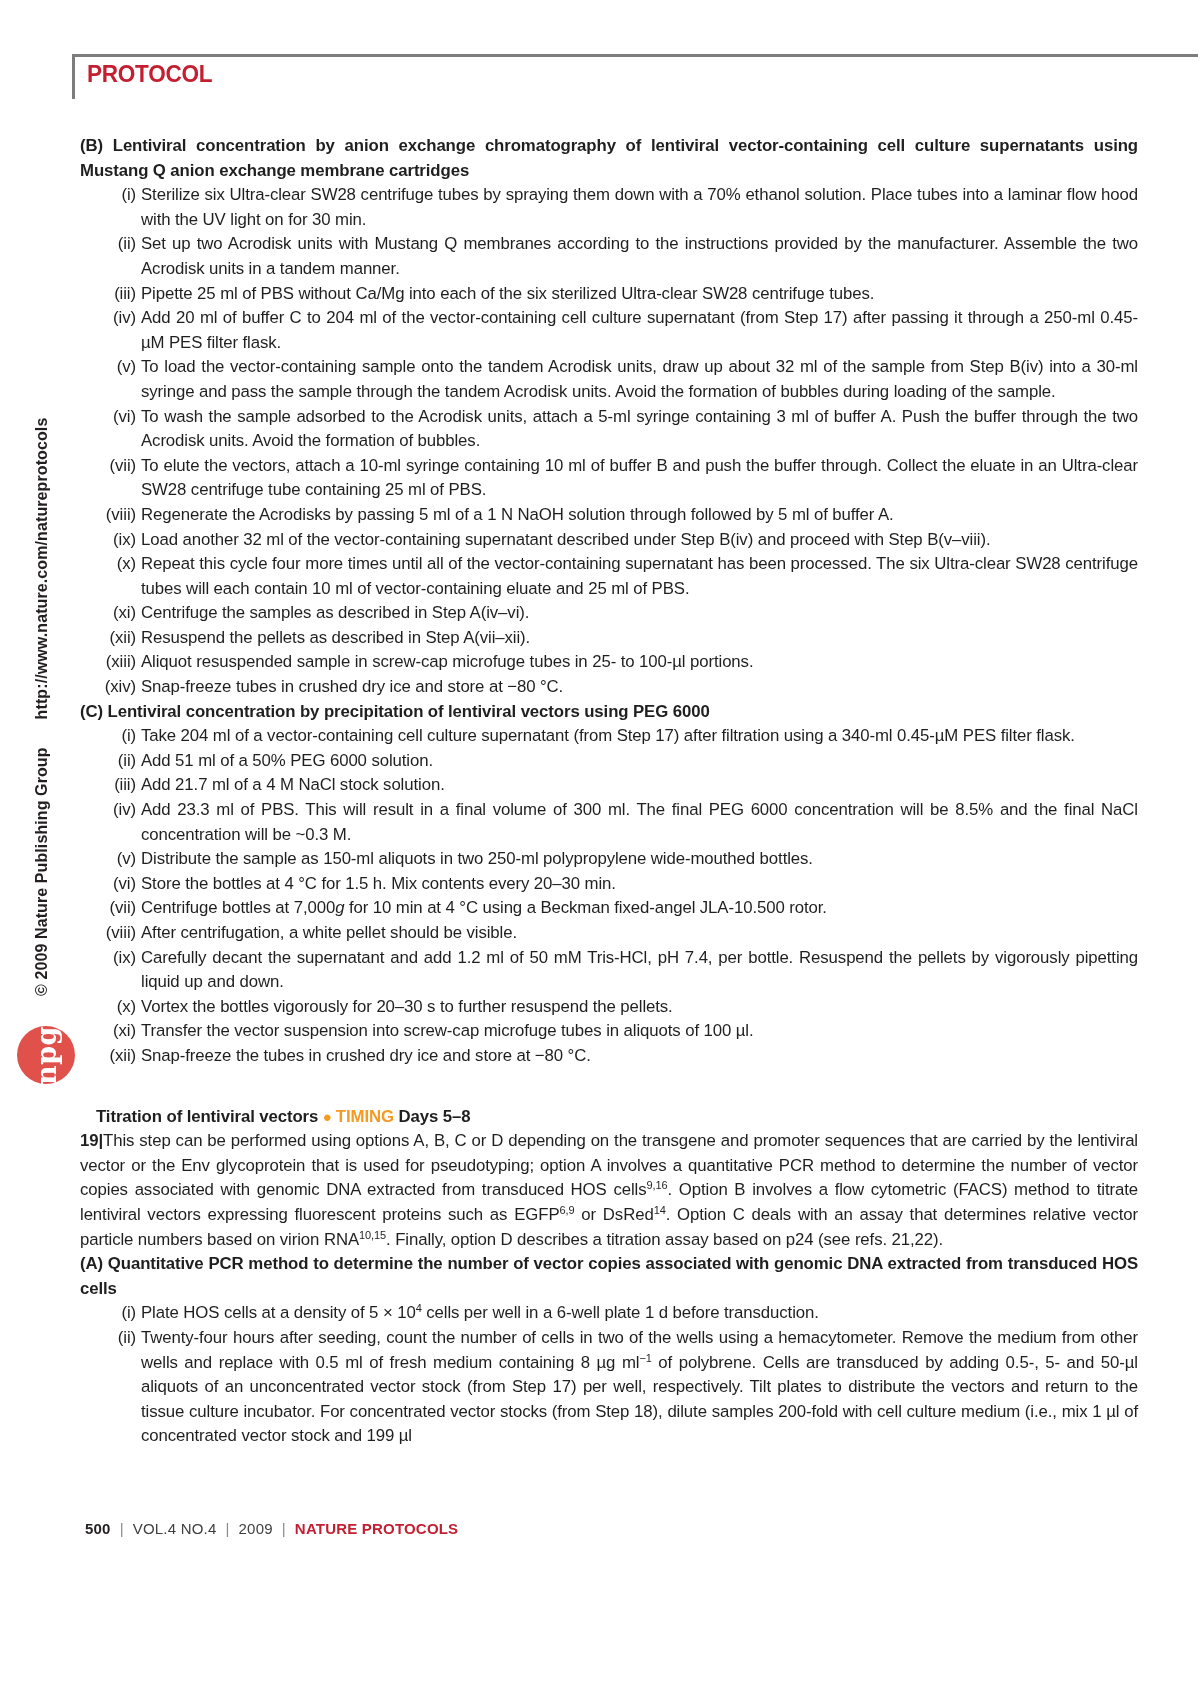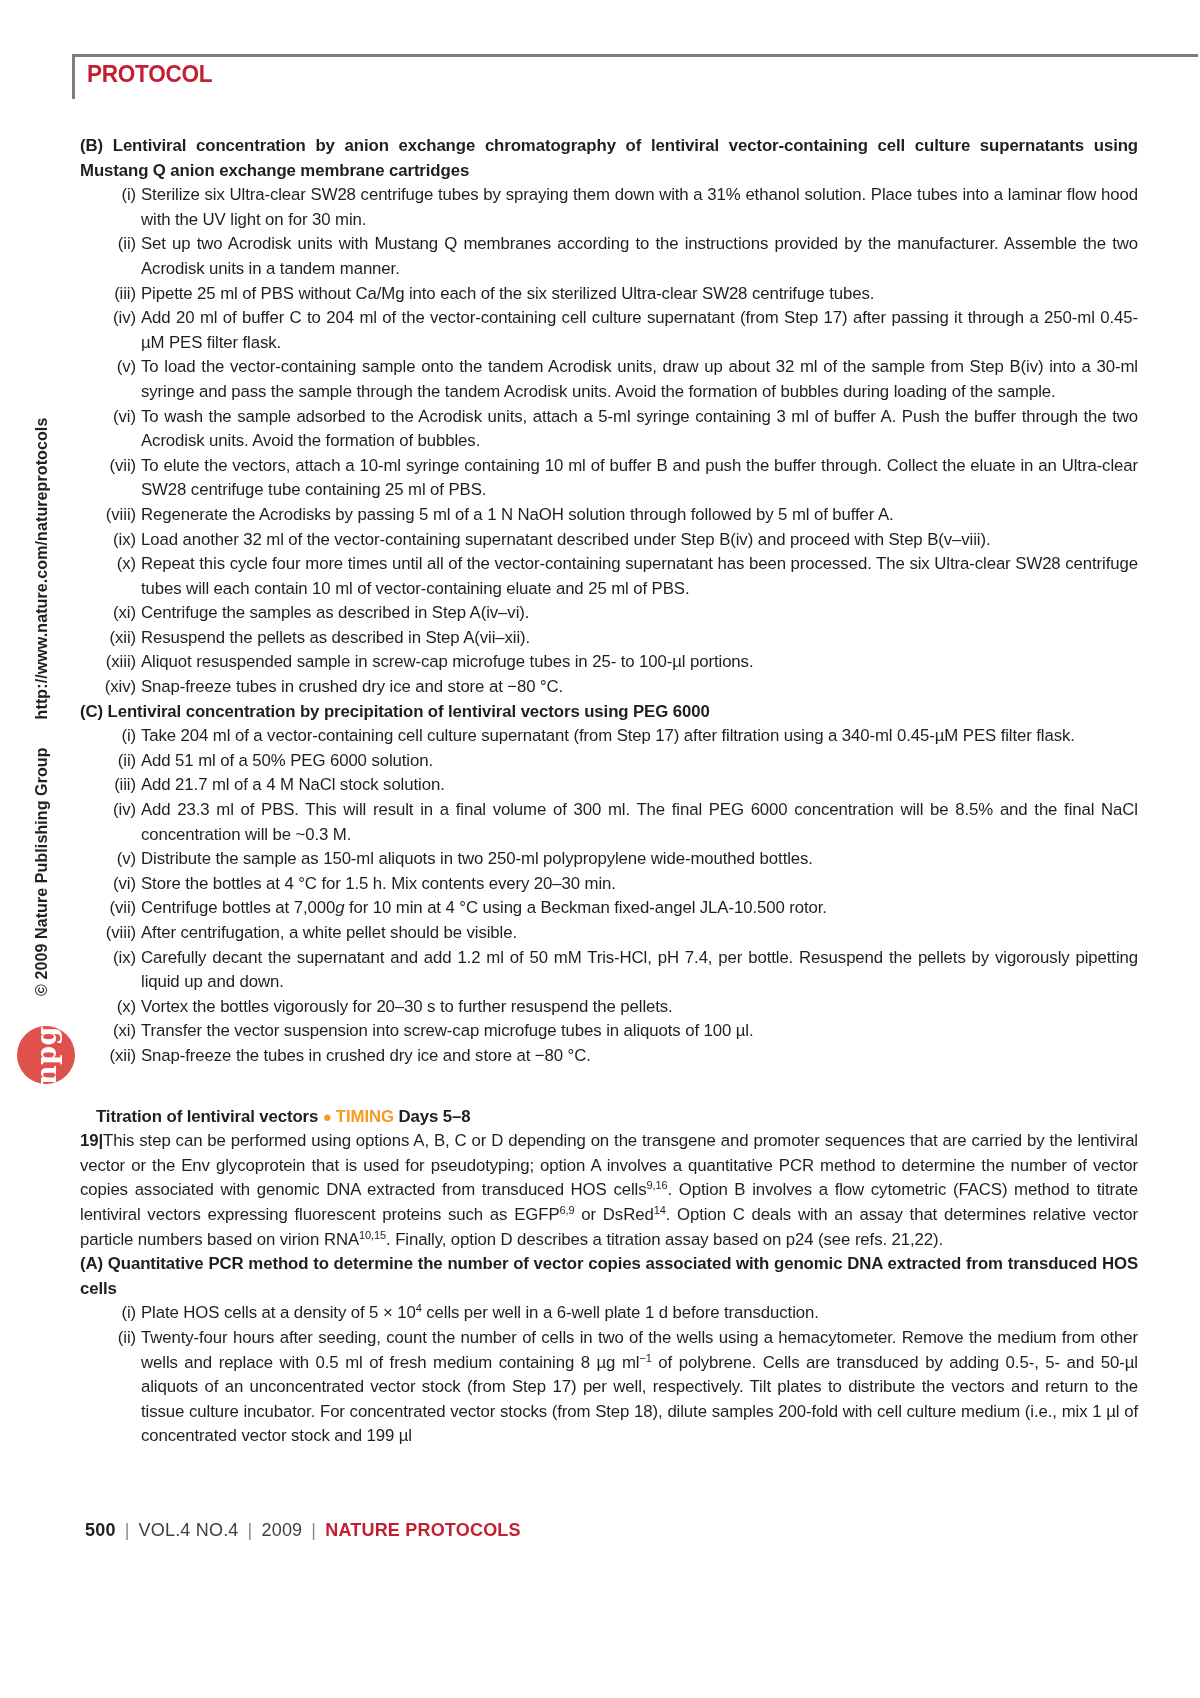--- a/index.html
+++ b/index.html
@@ -49,21 +49,21 @@
   li.step .text{flex:1;text-align:justify;}
   sup{font-size:11px;line-height:0;vertical-align:baseline;position:relative;top:-6px;}
   .subheading{margin:36px 0 0 16px;font-size:16.8px;line-height:24.6px;font-weight:bold;}
   .timing{color:var(--timing-orange,#f59a23);}
   .timing-bullet{font-size:15px;margin-right:4px;}
   .timing-label{color:var(--timing-orange,#f59a23);}
   .step19{margin:0;text-align:justify;}
   .stepnum{font-weight:bold;}
   
   .footer{
-    position:absolute;left:85px;top:1520px;font-size:18px;display:flex;align-items:baseline;
+    position:absolute;left:85px;top:1520px;font-size:15px;display:flex;align-items:baseline;
     white-space:nowrap;color:#3f3f3f;letter-spacing:0.2px;
   }
   .footer .pg{font-weight:bold;color:#231f20;}
   .footer .sep{color:var(--muted-gray,#8a8a8a);margin:0 9px;font-weight:normal;}
   .footer .journal{color:var(--accent-red,#c41e31);font-weight:bold;text-align:right;}
 </style>
 </head>
 <body>
 
 <div class="page">
@@ -80,21 +80,21 @@
     <span class="npg-text">npg</span>
   </div>
 
   <main class="content">
 
     <h2>(B) Lentiviral concentration by anion exchange chromatography of lentiviral vector-containing cell culture supernatants using Mustang Q anion exchange membrane cartridges</h2>
     <ol class="steps">
 
         <li class="step">
           <span class="marker">(i)</span>
-          <span class="text">Sterilize six Ultra-clear SW28 centrifuge tubes by spraying them down with a 31% ethanol solution. Place tubes into a laminar flow hood with the UV light on for 30 min.</span>
+          <span class="text">Sterilize six Ultra-clear SW28 centrifuge tubes by spraying them down with a 70% ethanol solution. Place tubes into a laminar flow hood with the UV light on for 30 min.</span>
         </li>
 
         <li class="step">
           <span class="marker">(ii)</span>
           <span class="text">Set up two Acrodisk units with Mustang Q membranes according to the instructions provided by the manufacturer. Assemble the two Acrodisk units in a tandem manner.</span>
         </li>
 
         <li class="step">
           <span class="marker">(iii)</span>
           <span class="text">Pipette 25 ml of PBS without Ca/Mg into each of the six sterilized Ultra-clear SW28 centrifuge tubes.</span>

